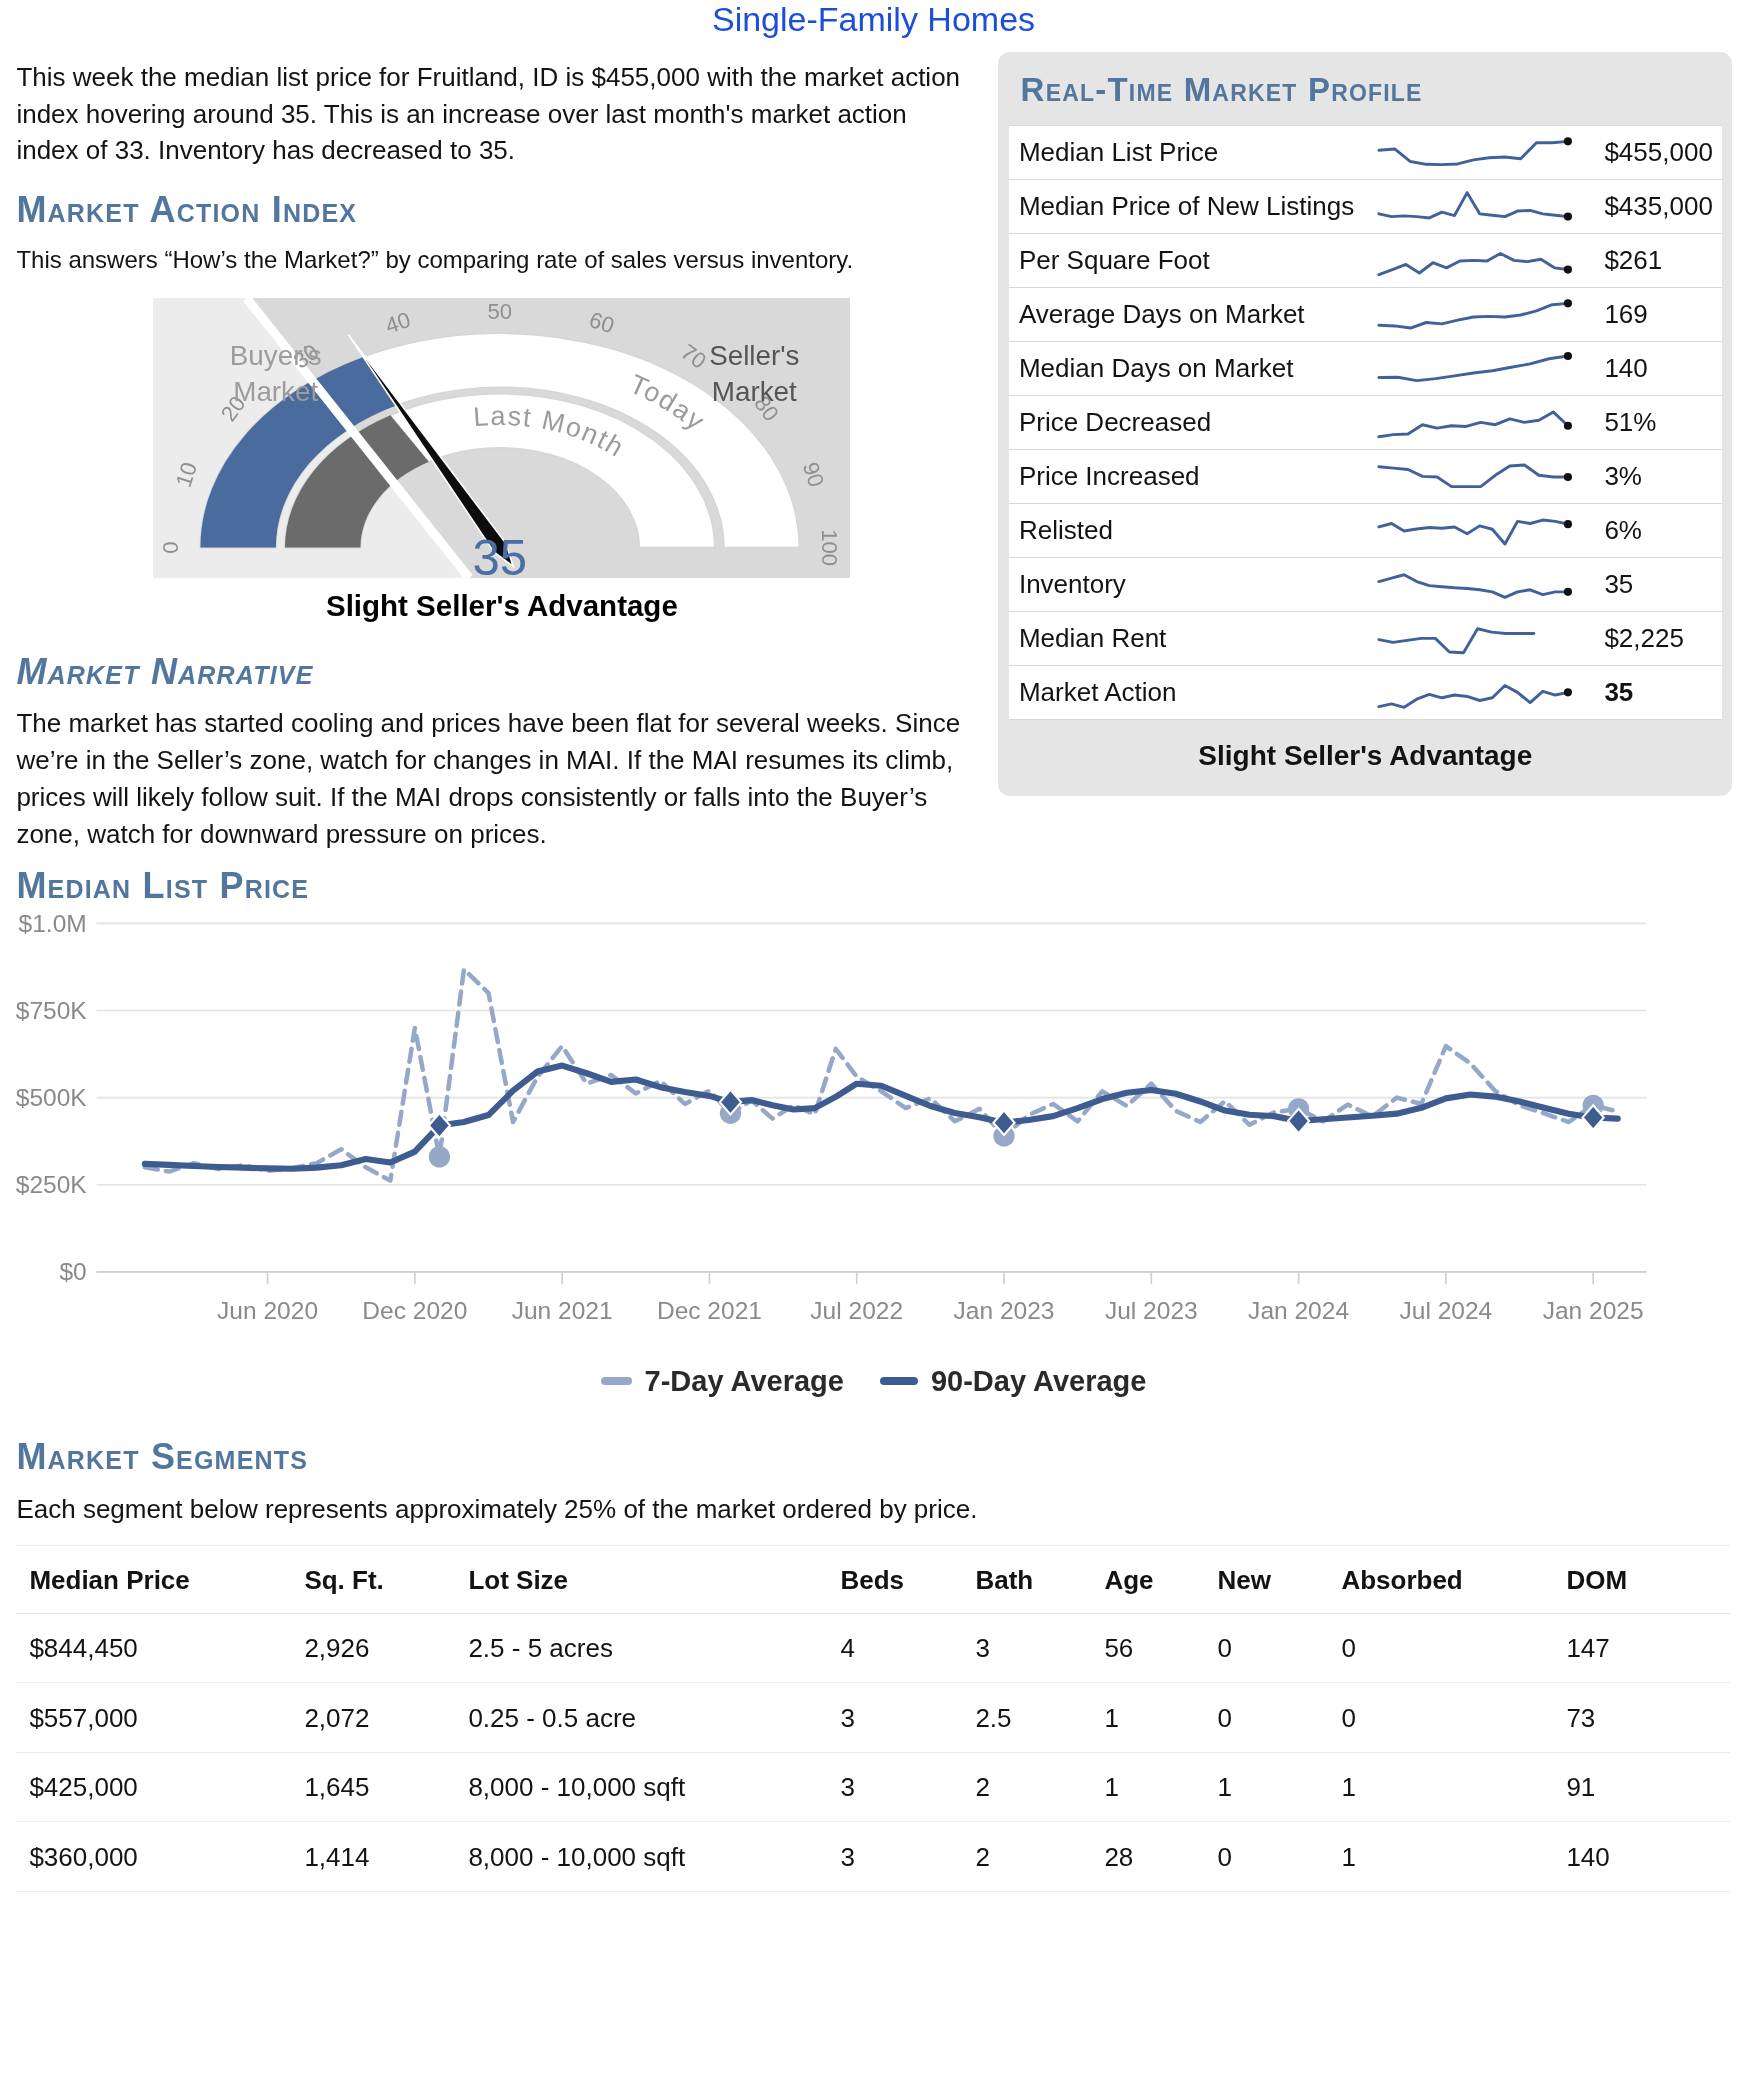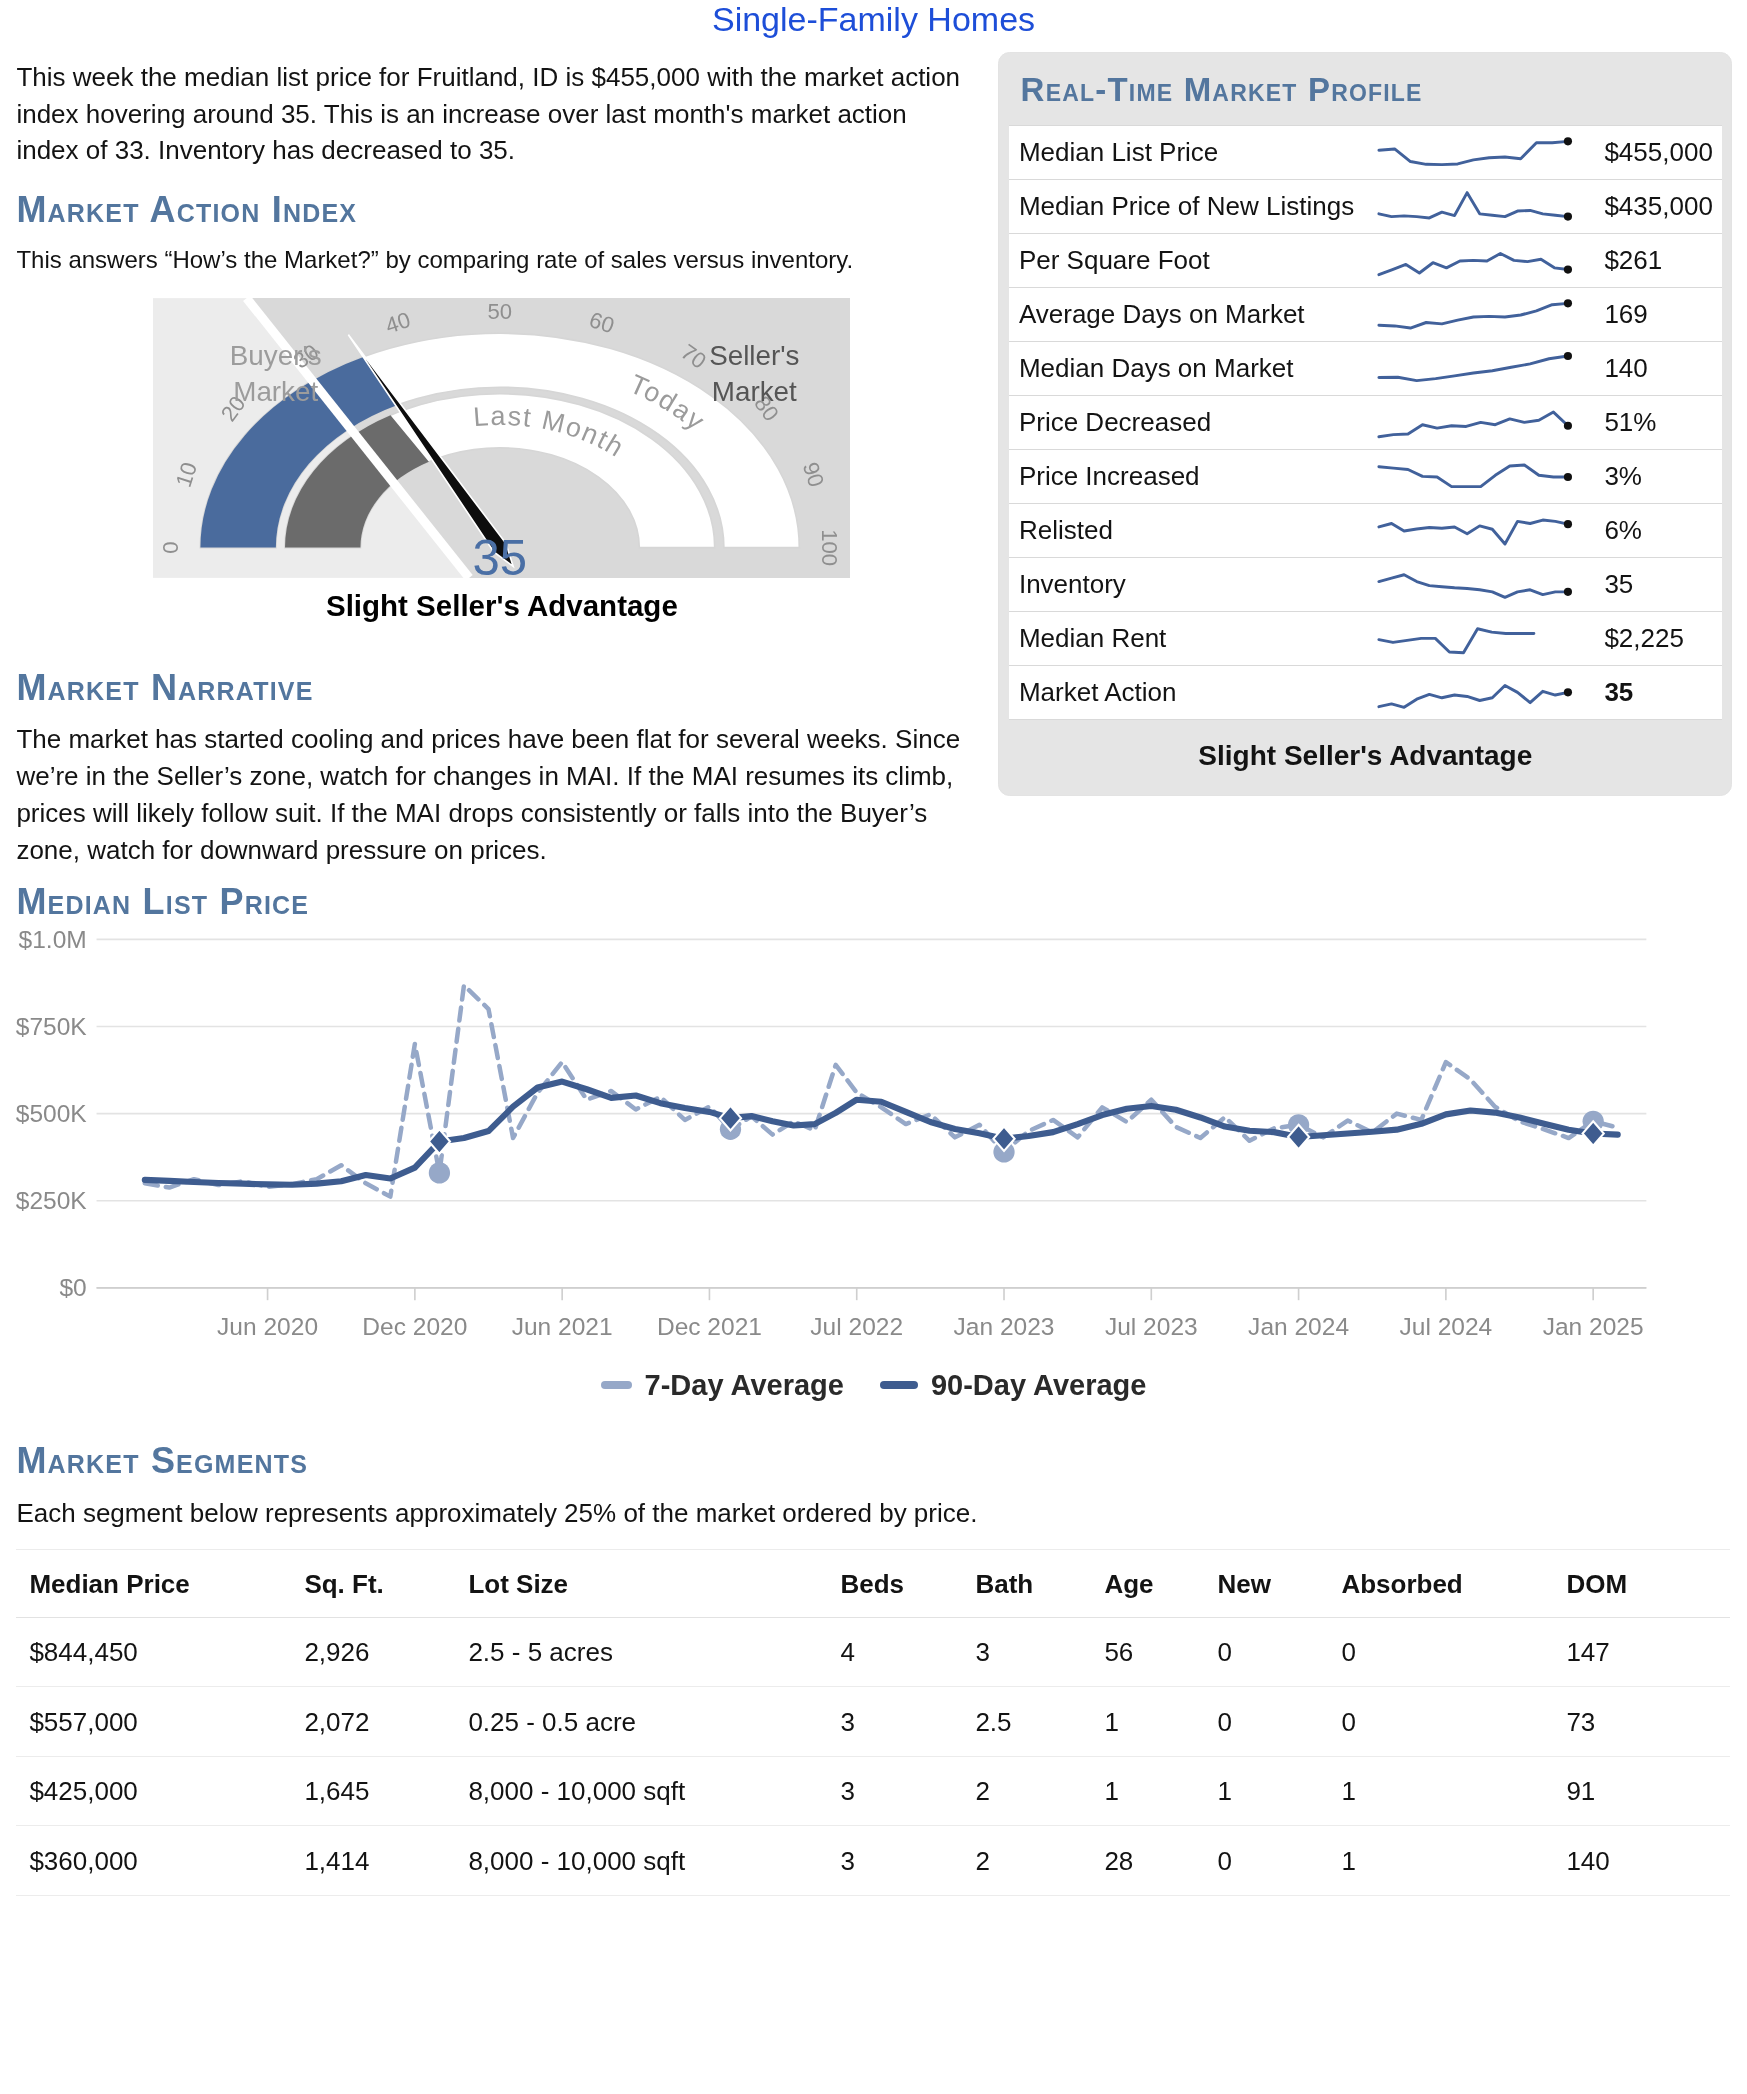--- a/index.html
+++ b/index.html
@@ -15,25 +15,25 @@
   .subtitle { text-align: center; font-size: 34px; margin-top: 0px; color: #1d4ed8; }
   .columns { display: flex; align-items: flex-start; padding: 0 14.7px 0 16.4px; margin-top: 19.6px; }
   .col-left { width: 957px; flex: none; }
   .col-right { width: 734px; margin-left: auto; margin-top: -6.5px; }
   .body-text { font-size: 26px; line-height: 1.42; margin: 0; }
   .sec-head { font-variant: small-caps; font-weight: 700; font-size: 36px; letter-spacing: 1.2px; color: #53769e; }
   .mai-head { margin-top: 19.6px; }
   .mai-desc { font-size: 24px; margin-top: 14.7px; }
   .gauge-wrap { width: 697px; margin: 24.5px 0 0 137px; }
   .gauge-status { text-align: center; font-size: 29.5px; font-weight: 700; margin-top: 8.2px; color: #000; }
-  .narr-head { margin-top: 44px; }
+  .narr-head { margin-top: 28px; font-style: italic; }
   .narrative { margin-top: 11.5px; padding-right: 3.3px; }
   .mlp-head { margin: 13px 0 0 16.4px; }
   .chart-svg { display: block; margin-top: 3.3px; }
-  .legend { display: flex; justify-content: center; align-items: center; gap: 36px; margin-top: 0px; text-align: center; }
+  .legend { display: flex; justify-content: center; align-items: center; gap: 36px; margin-top: 12px; text-align: center; }
   .legend-item { display: flex; align-items: center; gap: 13px; font-size: 29px; font-weight: 700; color: #2a2a2a; }
   .swatch { height: 8.2px; border-radius: 4.1px; display: inline-block; }
   .seg-head { margin: 38px 0 0 16.4px; }
   .seg-desc { font-size: 26px; margin: 16.4px 0 0 16.4px; }
   table.segments { border-collapse: collapse; margin: 19.6px 16.4px 0; width: 1714px; }
   table.segments th {
     text-align: left; font-size: 26px; font-weight: 700; padding: 19.6px 0 16.4px;
     border-top: 1.6px solid #ececec; border-bottom: 1.6px solid #e2e2e2;
   }
   table.segments td { font-size: 26px; padding: 19.6px 0 18px; border-bottom: 1.6px solid #ececec; }

